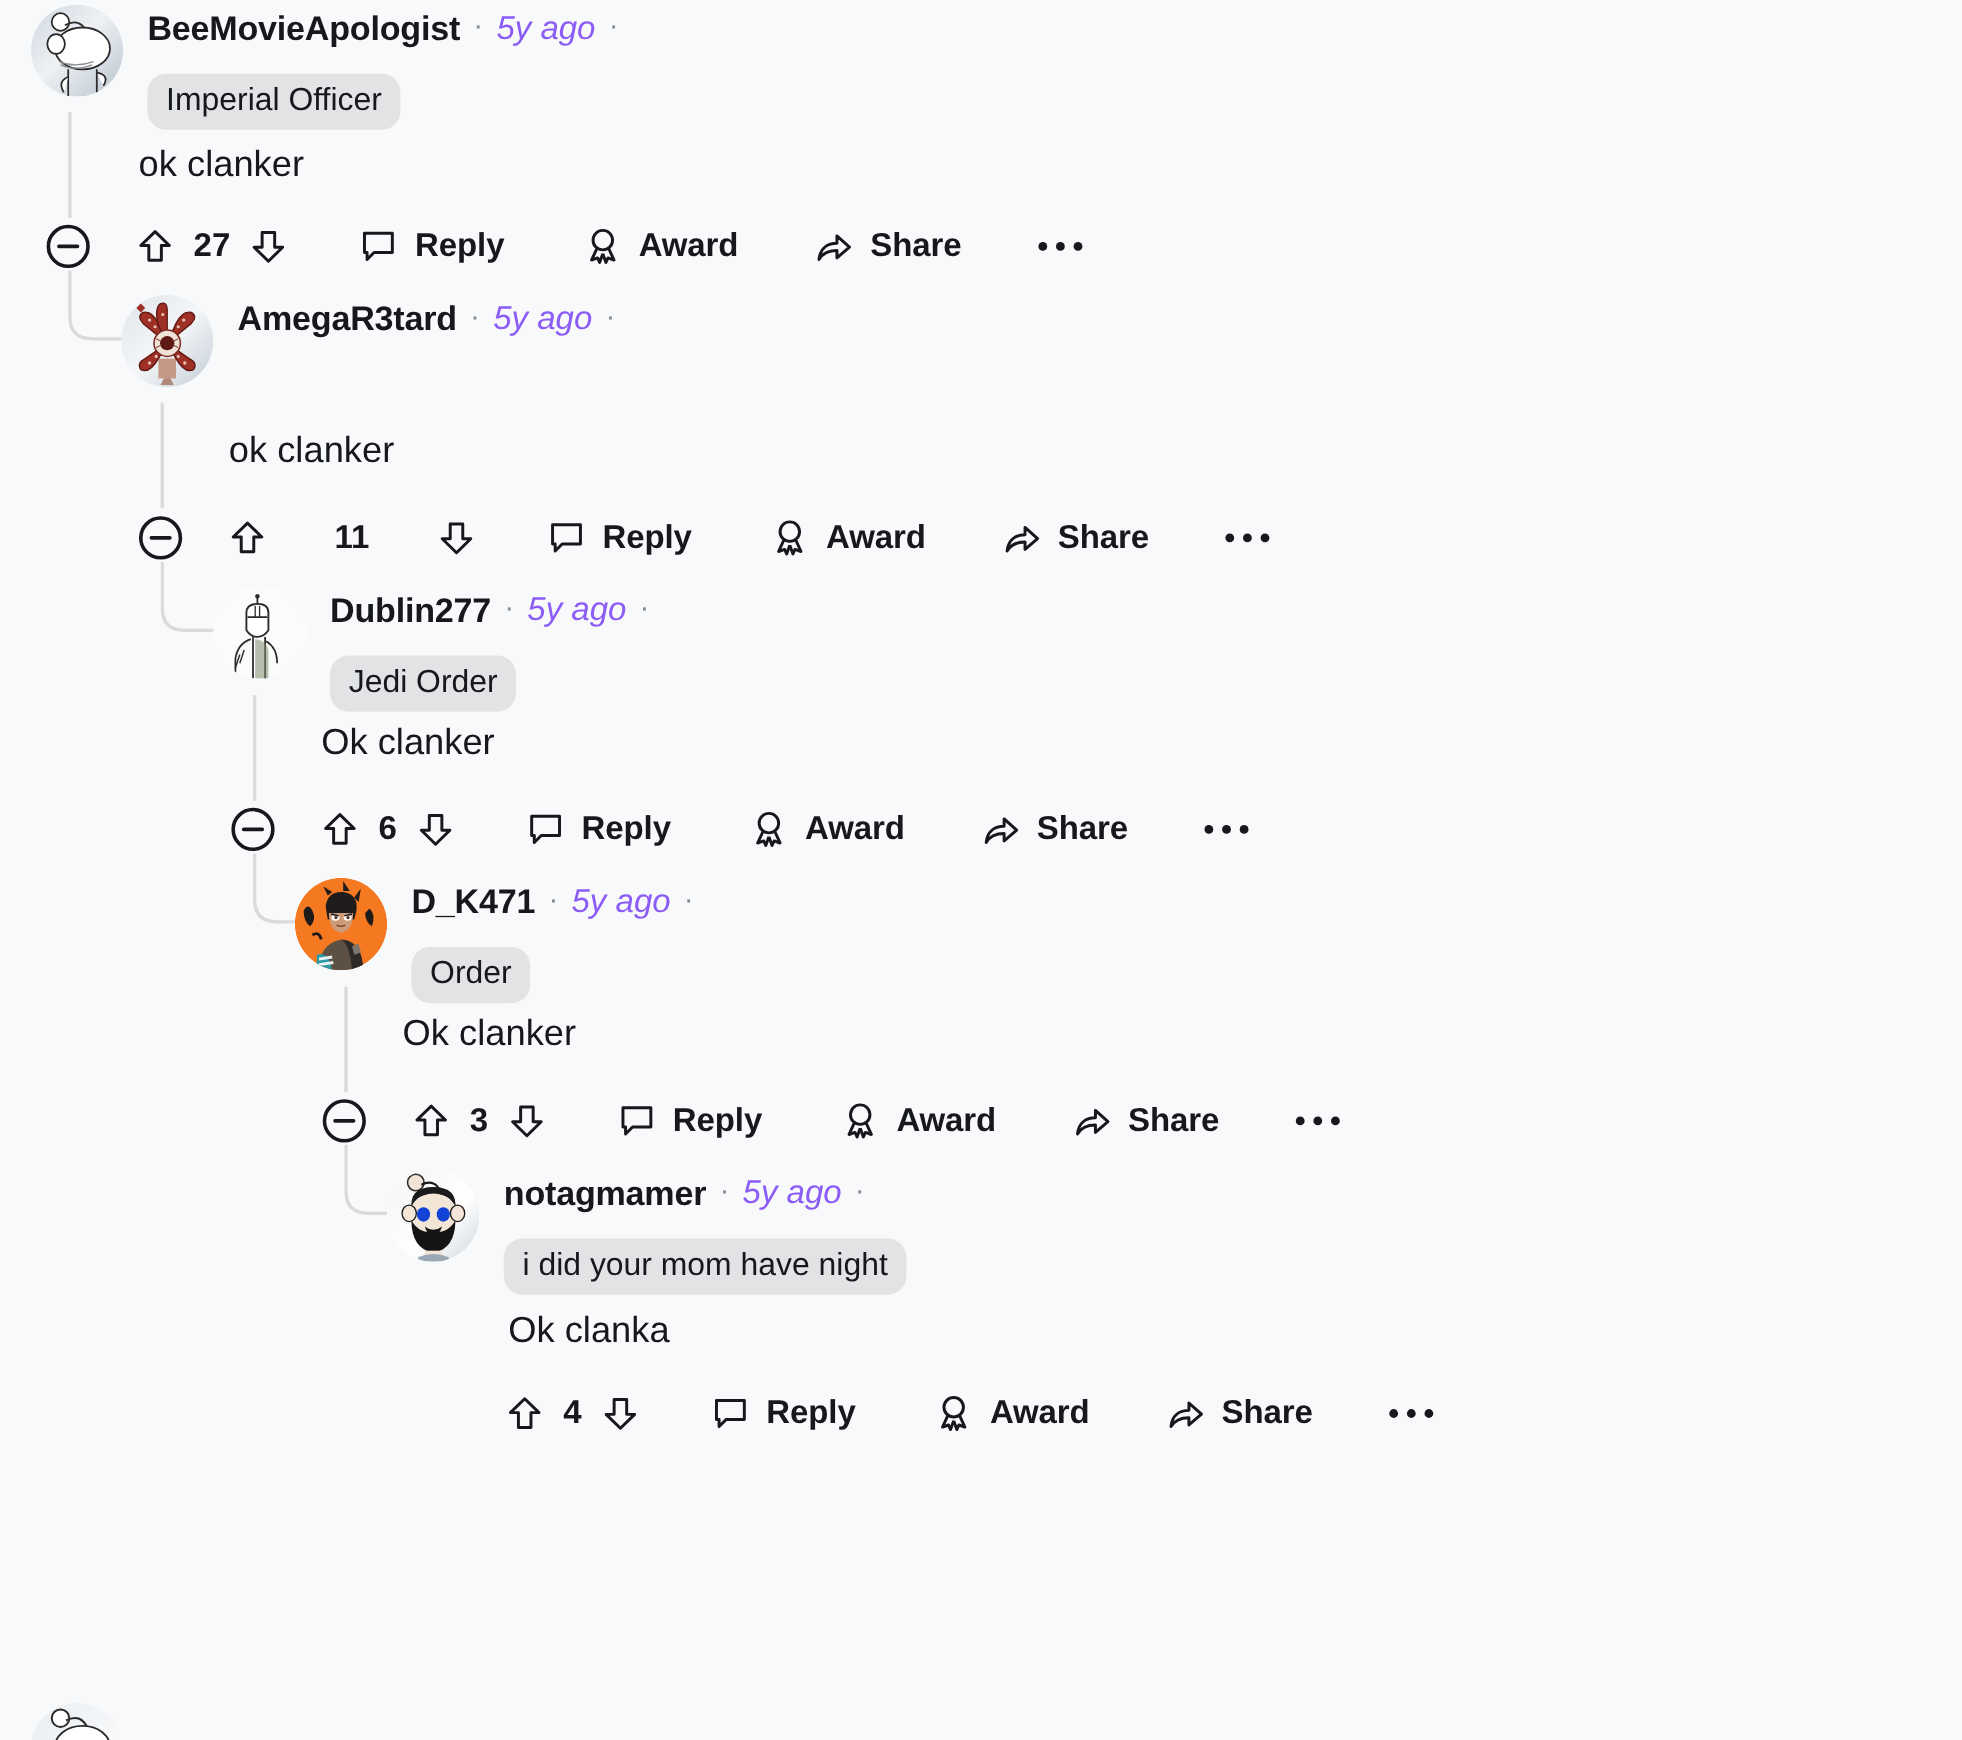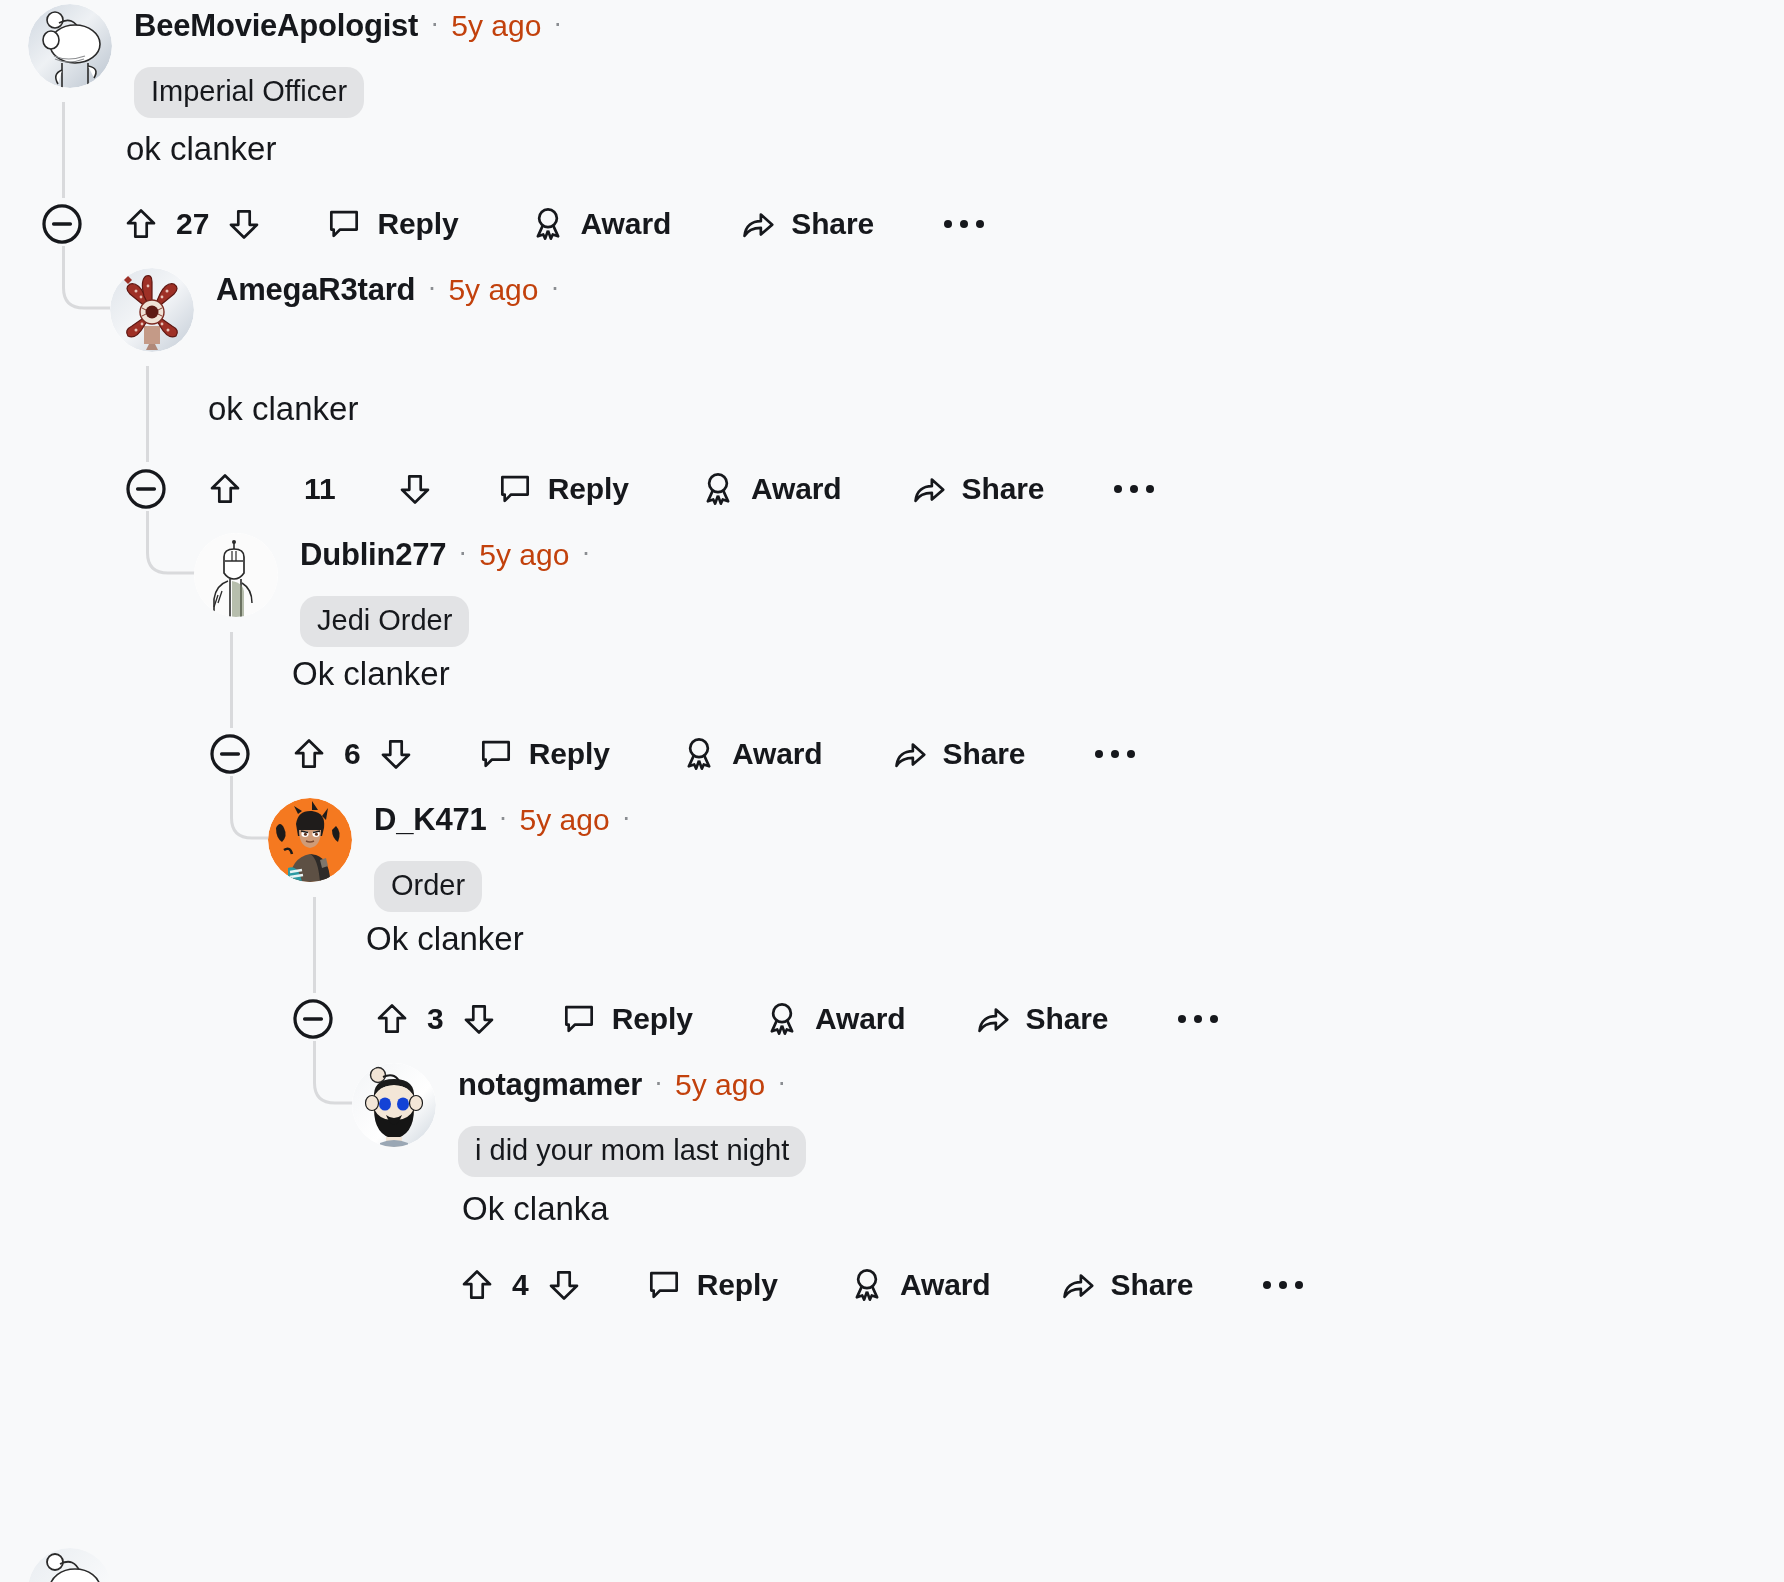--- a/index.html
+++ b/index.html
@@ -66,21 +66,22 @@
   .dot {
     color: #8a8d91;
     font-size: 27px;
     margin: 0 12px;
     position: relative;
     top: -2px;
   }
 
   .timestamp {
     font-size: 30px;
-    color: #c2410c;
+    color: #8b5cf6;
+    font-style: italic;
   }
 
   .flair {
     display: inline-block;
     margin-top: 26px;
     background: #e2e3e5;
     border-radius: 17px;
     padding: 6px 17px 9px 17px;
     font-size: 29px;
     color: #16181c;
@@ -576,21 +577,21 @@
           <path d="M28 80 Q42 74 56 80 L56 84 L28 84 Z" fill="#9aa7b4"></path>
         </svg>
       </div>
       <div class="head-text">
         <div class="byline">
           <span class="username">notagmamer</span>
           <span class="dot">·</span>
           <span class="timestamp">5y ago</span>
           <span class="dot">·</span>
         </div>
-        <span class="flair">i did your mom last night</span>
+        <span class="flair">i did your mom have night</span>
       </div>
     </div>
     <div class="abs body-text" style="left:110px; top:125px;">Ok clanka</div>
   </div>
 
   <div class="actions abs" style="left:458px; top:1253px;">
     <span class="votes">
       <span class="icon-btn">
         <svg width="38" height="38" viewBox="0 0 24 24">
           <path d="M12 3.5 L20.2 11.5 L15.6 11.5 L15.6 20 L8.4 20 L8.4 11.5 L3.8 11.5 Z" fill="none" stroke="#16181c" stroke-width="1.7" stroke-linejoin="round"></path>

